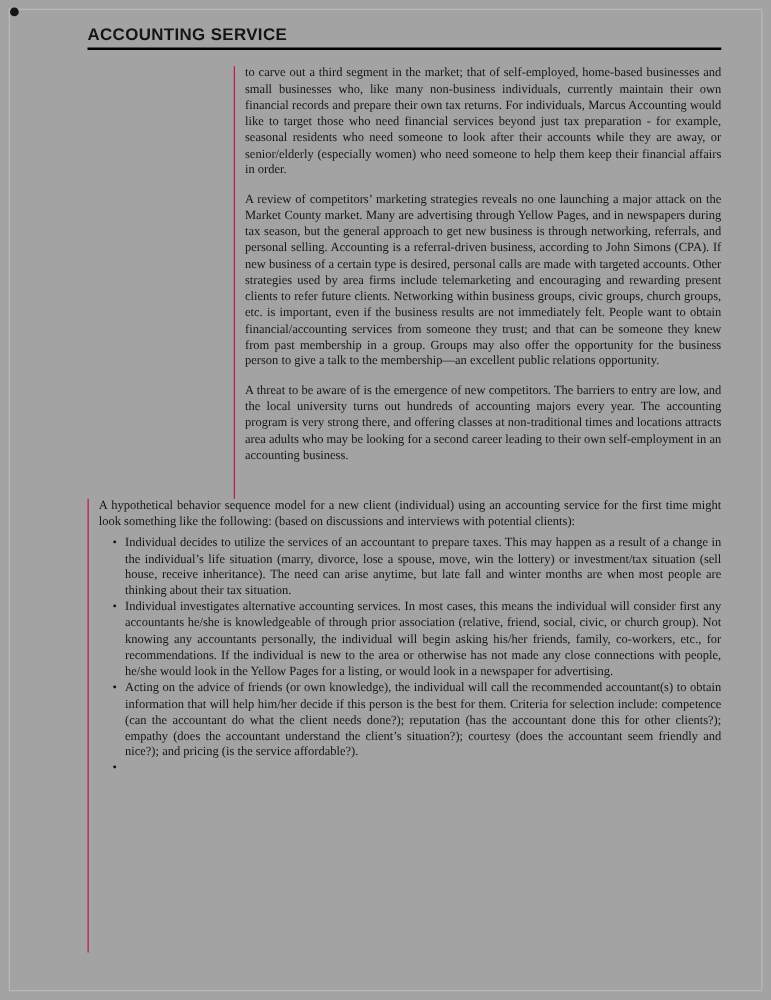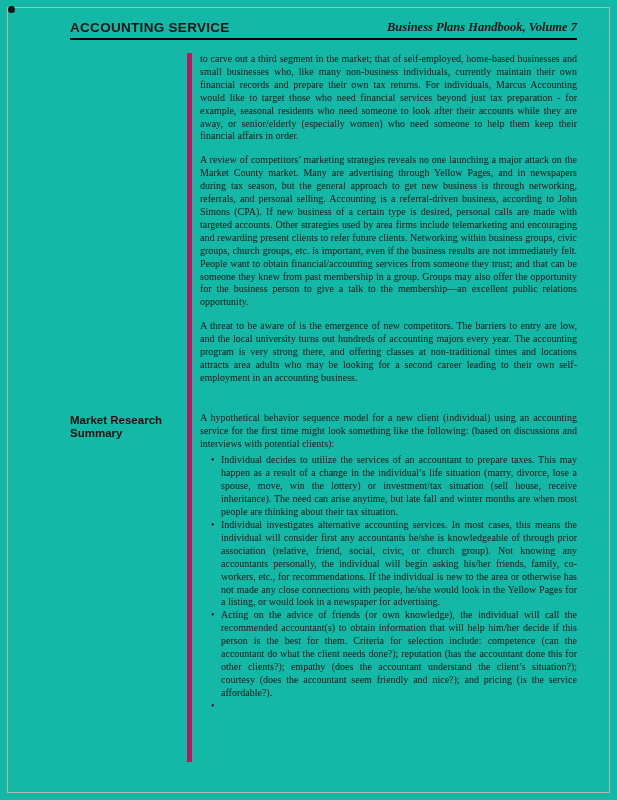--- a/index.html
+++ b/index.html
@@ -7,21 +7,21 @@
   body {
     width: 617px; height: 800px;
     background: #f2f2f0;
     font-family: "Liberation Serif", serif;
     color: #141414;
     position: relative;
     overflow: hidden;
   }
   .page {
     position: absolute; inset: 0;
-    background: #14b8a6;
+    background: #a3a3a3;
   }
   .scan-border {
     position: absolute; inset: 7px;
     border: 1px solid #b8b8b4;
     pointer-events: none;
   }
   .artifact-dot {
     position: absolute; left: 8px; top: 6px;
     width: 7px; height: 7px;
     background: #161616; border-radius: 50%;
@@ -49,21 +49,21 @@
   .section { display: flex; }
   .section.grow { flex: 1; }
   .margin-col { width: 117px; flex: none; padding: 2px 10px 0 0; }
   .sidebar-heading {
     font-family: "Liberation Sans", sans-serif;
     font-weight: bold; font-size: 11.5px; line-height: 13.5px;
     margin: 0; color: #0d0d0d;
   }
   .body-col {
     flex: 1;
-    border-left: 5px solid #be185d;
+    border-left: 1px solid #be185d;
     padding-left: 8px;
     min-width: 0;
   }
   .section-continuation .body-col { padding-bottom: 16px; }
   p.para {
     margin: 0 0 11px 0;
     font-size: 10px; line-height: 12.9px;
     text-align: justify;
   }
   p.para.intro { margin-bottom: 4px; }
@@ -87,39 +87,35 @@
 </head>
 <body>
 
 <div class="page">
   <div class="scan-border"></div>
   <div class="artifact-dot"></div>
 
   <div class="header-wrap">
     <div class="header">
       <h1 class="doc-title">ACCOUNTING SERVICE</h1>
-      <span class="volume-title">Business Plans Handbook, Volume 7</span>
     </div>
   </div>
 
   <div class="content">
 
     <div class="section section-continuation">
       <div class="margin-col"></div>
       <div class="body-col">
         <p class="para">to carve out a third segment in the market; that of self-employed, home-based businesses and small businesses who, like many non-business individuals, currently maintain their own financial records and prepare their own tax returns. For individuals, Marcus Accounting would like to target those who need financial services beyond just tax preparation - for example, seasonal residents who need someone to look after their accounts while they are away, or senior/elderly (especially women) who need someone to help them keep their financial affairs in order.</p>
         <p class="para">A review of competitors’ marketing strategies reveals no one launching a major attack on the Market County market. Many are advertising through Yellow Pages, and in newspapers during tax season, but the general approach to get new business is through networking, referrals, and personal selling. Accounting is a referral-driven business, according to John Simons (CPA). If new business of a certain type is desired, personal calls are made with targeted accounts. Other strategies used by area firms include telemarketing and encouraging and rewarding present clients to refer future clients. Networking within business groups, civic groups, church groups, etc. is important, even if the business results are not immediately felt. People want to obtain financial/accounting services from someone they trust; and that can be someone they knew from past membership in a group. Groups may also offer the opportunity for the business person to give a talk to the membership—an excellent public relations opportunity.</p>
         <p class="para">A threat to be aware of is the emergence of new competitors. The barriers to entry are low, and the local university turns out hundreds of accounting majors every year. The accounting program is very strong there, and offering classes at non-traditional times and locations attracts area adults who may be looking for a second career leading to their own self-employment in an accounting business.</p>
       </div>
     </div>
 
     <div class="section grow">
-      <div class="margin-col">
-        <h2 class="sidebar-heading">Market Research Summary</h2>
-      </div>
       <div class="body-col">
         <p class="para intro">A hypothetical behavior sequence model for a new client (individual) using an accounting service for the first time might look something like the following: (based on discussions and interviews with potential clients):</p>
         <div class="bullets">
           <div class="bullet">
             <span class="marker">•</span>
             <span>Individual decides to utilize the services of an accountant to prepare taxes. This may happen as a result of a change in the individual’s life situation (marry, divorce, lose a spouse, move, win the lottery) or investment/tax situation (sell house, receive inheritance). The need can arise anytime, but late fall and winter months are when most people are thinking about their tax situation.</span>
           </div>
           <div class="bullet">
             <span class="marker">•</span>
             <span>Individual investigates alternative accounting services. In most cases, this means the individual will consider first any accountants he/she is knowledgeable of through prior association (relative, friend, social, civic, or church group). Not knowing any accountants personally, the individual will begin asking his/her friends, family, co-workers, etc., for recommendations. If the individual is new to the area or otherwise has not made any close connections with people, he/she would look in the Yellow Pages for a listing, or would look in a newspaper for advertising.</span>

